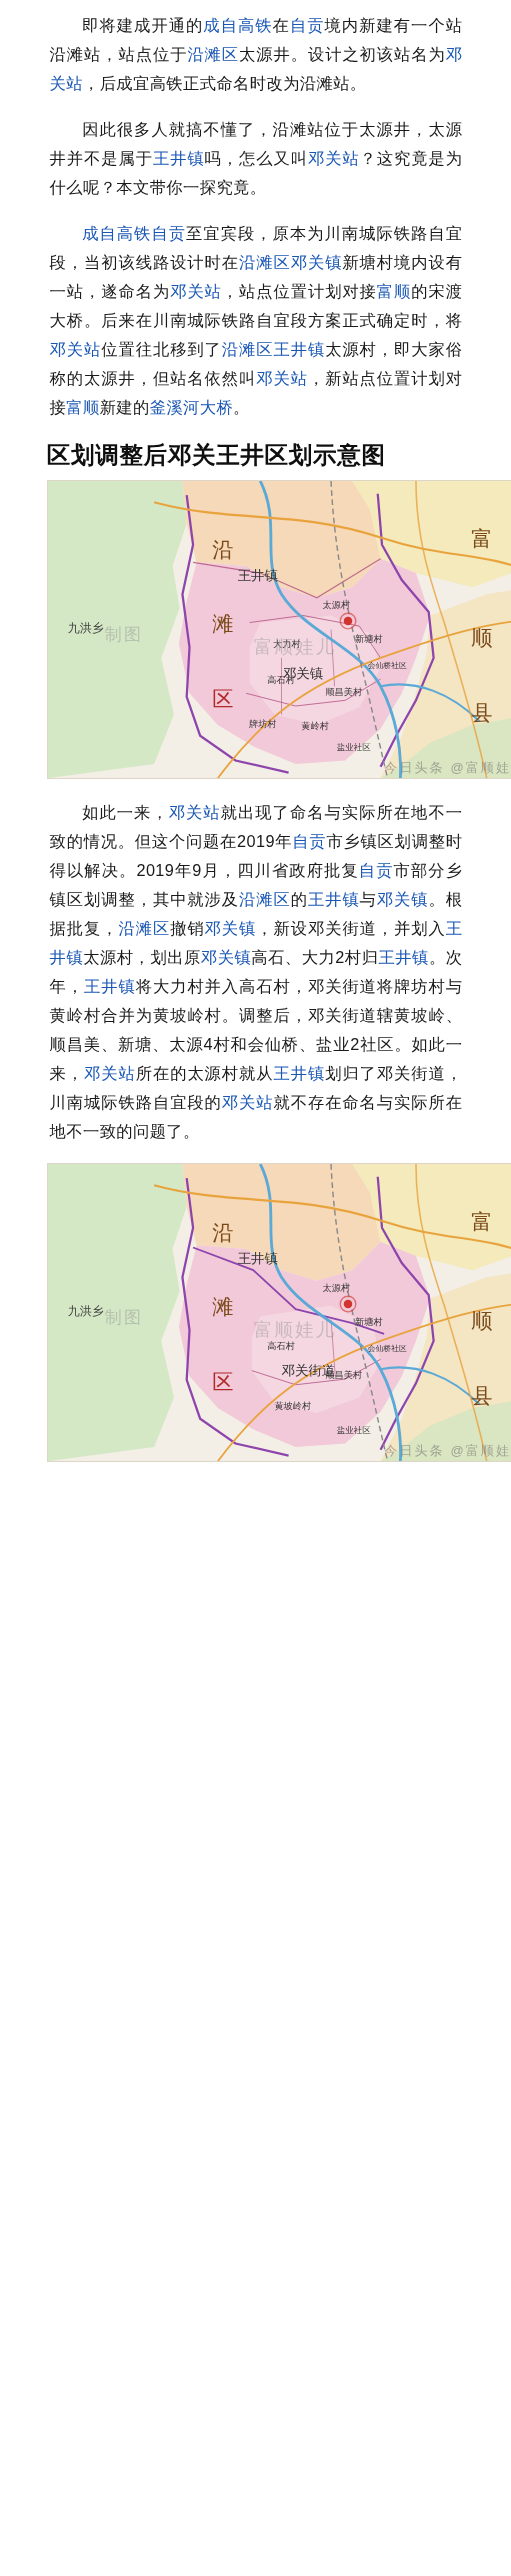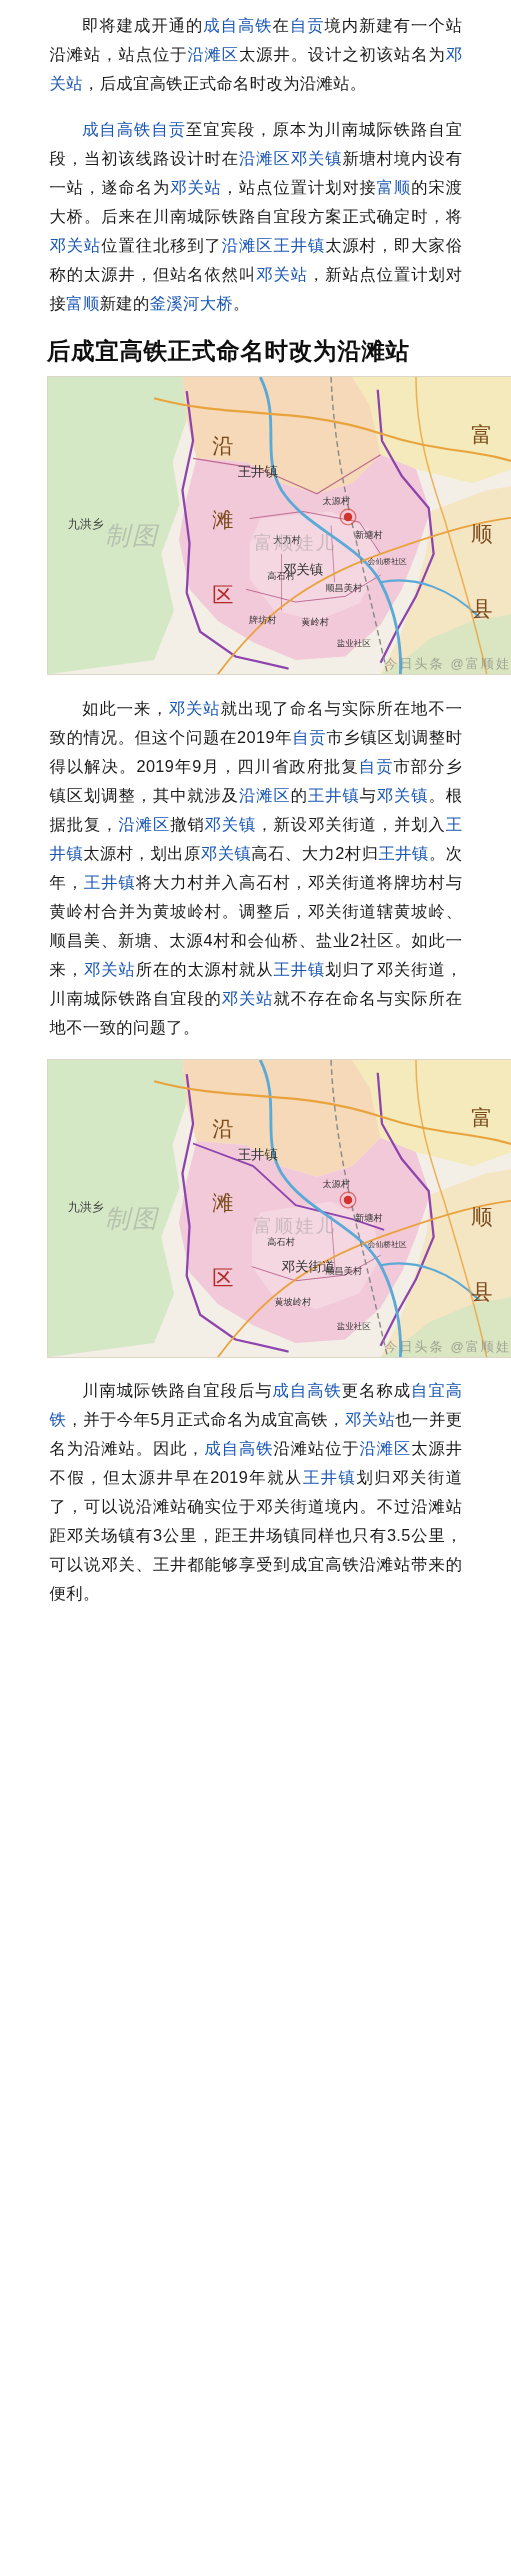--- a/index.html
+++ b/index.html
@@ -55,39 +55,40 @@
     height: auto;
   }
   .wm {
     position: absolute;
     pointer-events: none;
     color: rgba(120,120,120,0.35);
     font-size: 14.2px;
     letter-spacing: 2.1px;
     white-space: nowrap;
   }
-  .wm.center1 { left: 57px; top: 142px; font-size: 25px; color: rgba(140,140,140,0.42); font-style: italic; }
+  .wm.center1 { left: 57px; top: 142px; font-size: 17px; color: rgba(140,140,140,0.42); }
   .wm.center2 { left: 206px; top: 153px; font-size: 18.5px; color: rgba(140,140,140,0.42); }
   .wm.br {
     right: 5.7px;
     bottom: 1px;
     font-size: 13px;
     color: rgba(110,110,110,0.55);
   }
   .footer-space { height: 12.8px; }
 </style>
 </head>
 <body>
 
 <div class="page">
 
   <p class="para first">即将建成开通的<span class="lnk">成自高铁</span>在<span class="lnk">自贡</span>境内新建有一个站沿滩站，站点位于<span class="lnk">沿滩区</span>太源井。设计之初该站名为<span class="lnk">邓关站</span>，后成宜高铁正式命名时改为沿滩站。</p>
+  <p class="para">因此很多人就搞不懂了，沿滩站位于太源井，太源井并不是属于<span class="lnk">王井镇</span>吗，怎么又叫<span class="lnk">邓关站</span>？这究竟是为什么呢？本文带你一探究竟。</p>
   <p class="para"><span class="lnk">成自高铁</span><span class="lnk">自贡</span>至宜宾段，原本为川南城际铁路自宜段，当初该线路设计时在<span class="lnk">沿滩区</span><span class="lnk">邓关镇</span>新塘村境内设有一站，遂命名为<span class="lnk">邓关站</span>，站点位置计划对接<span class="lnk">富顺</span>的宋渡大桥。后来在川南城际铁路自宜段方案正式确定时，将<span class="lnk">邓关站</span>位置往北移到了<span class="lnk">沿滩区</span><span class="lnk">王井镇</span>太源村，即大家俗称的太源井，但站名依然叫<span class="lnk">邓关站</span>，新站点位置计划对接<span class="lnk">富顺</span>新建的<span class="lnk">釜溪河大桥</span>。</p>
 
-  <h2 class="section-title">后成宜高铁正式命名时改为沿滩站</h2>
+  <h2 class="section-title">区划调整后邓关王井区划示意图</h2>
 
   <div class="map-wrap">
     <svg class="map-svg" viewBox="0 0 684 420" preserveAspectRatio="xMidYMid meet">
       <rect x="0" y="0" width="684" height="420" fill="#f3efe6"></rect>
 
       <path d="M0,0 L190,0 L196,60 L176,120 L186,180 L160,250 L178,330 L150,400 L0,420 Z" fill="#cfe6c0" opacity="0.85"></path>
 
       <path d="M190,0 L430,0 L455,40 L470,110 L430,150 L380,165 L330,150 L280,120 L210,115 L196,60 Z" fill="#f6d9b8"></path>
 
       <path d="M430,0 L684,0 L684,120 L600,150 L520,130 L470,110 L455,40 Z" fill="#f4e9b0" opacity="0.8"></path>
@@ -192,17 +193,16 @@
       <text x="392" y="302" font-size="13" fill="#333" font-family="'Liberation Sans',sans-serif">顺昌美村</text>
       <text x="320" y="346" font-size="13" fill="#333" font-family="'Liberation Sans',sans-serif">黄坡岭村</text>
       <text x="408" y="380" font-size="12" fill="#333" font-family="'Liberation Sans',sans-serif">盐业社区</text>
       <text x="452" y="264" font-size="11" fill="#333" font-family="'Liberation Sans',sans-serif">会仙桥社区</text>
     </svg>
     <div class="wm center1">制图</div>
     <div class="wm center2">富顺娃儿</div>
     <div class="wm br">今日头条 @富顺娃儿</div>
   </div>
 
-  <p class="para">川南城际铁路自宜段后与<span class="lnk">成自高铁</span>更名称成<span class="lnk">自宜高铁</span>，并于今年5月正式命名为成宜高铁，<span class="lnk">邓关站</span>也一并更名为沿滩站。因此，<span class="lnk">成自高铁</span>沿滩站位于<span class="lnk">沿滩区</span>太源井不假，但太源井早在2019年就从<span class="lnk">王井镇</span>划归邓关街道了，可以说沿滩站确实位于邓关街道境内。不过沿滩站距邓关场镇有3公里，距王井场镇同样也只有3.5公里，可以说邓关、王井都能够享受到成宜高铁沿滩站带来的便利。</p>
 
   <div class="footer-space"></div>
 </div>
 
 
 </body></html>

